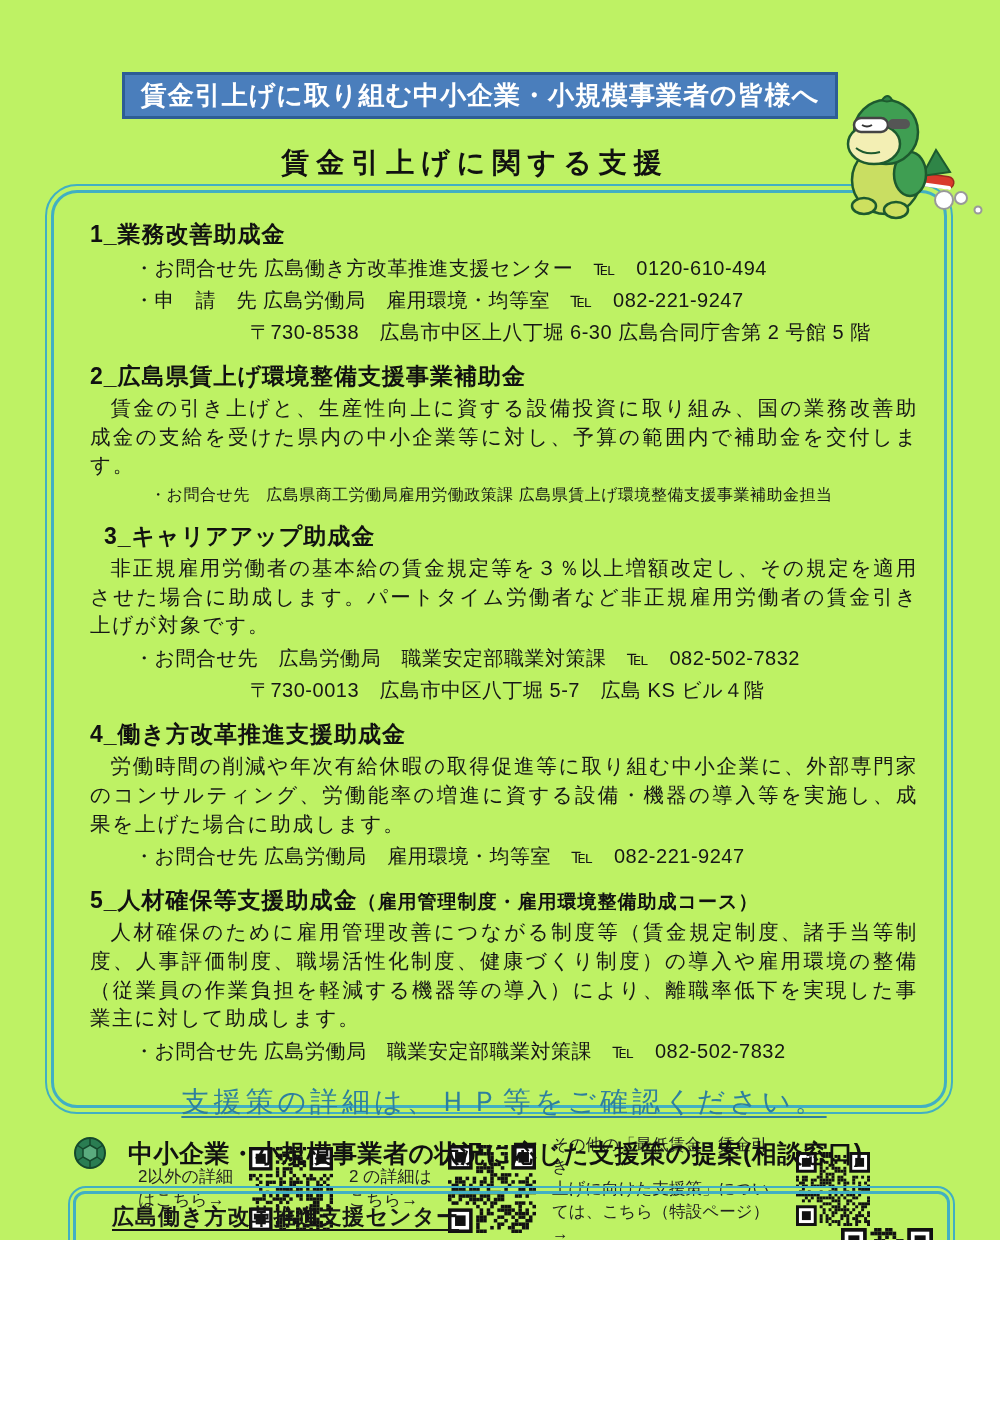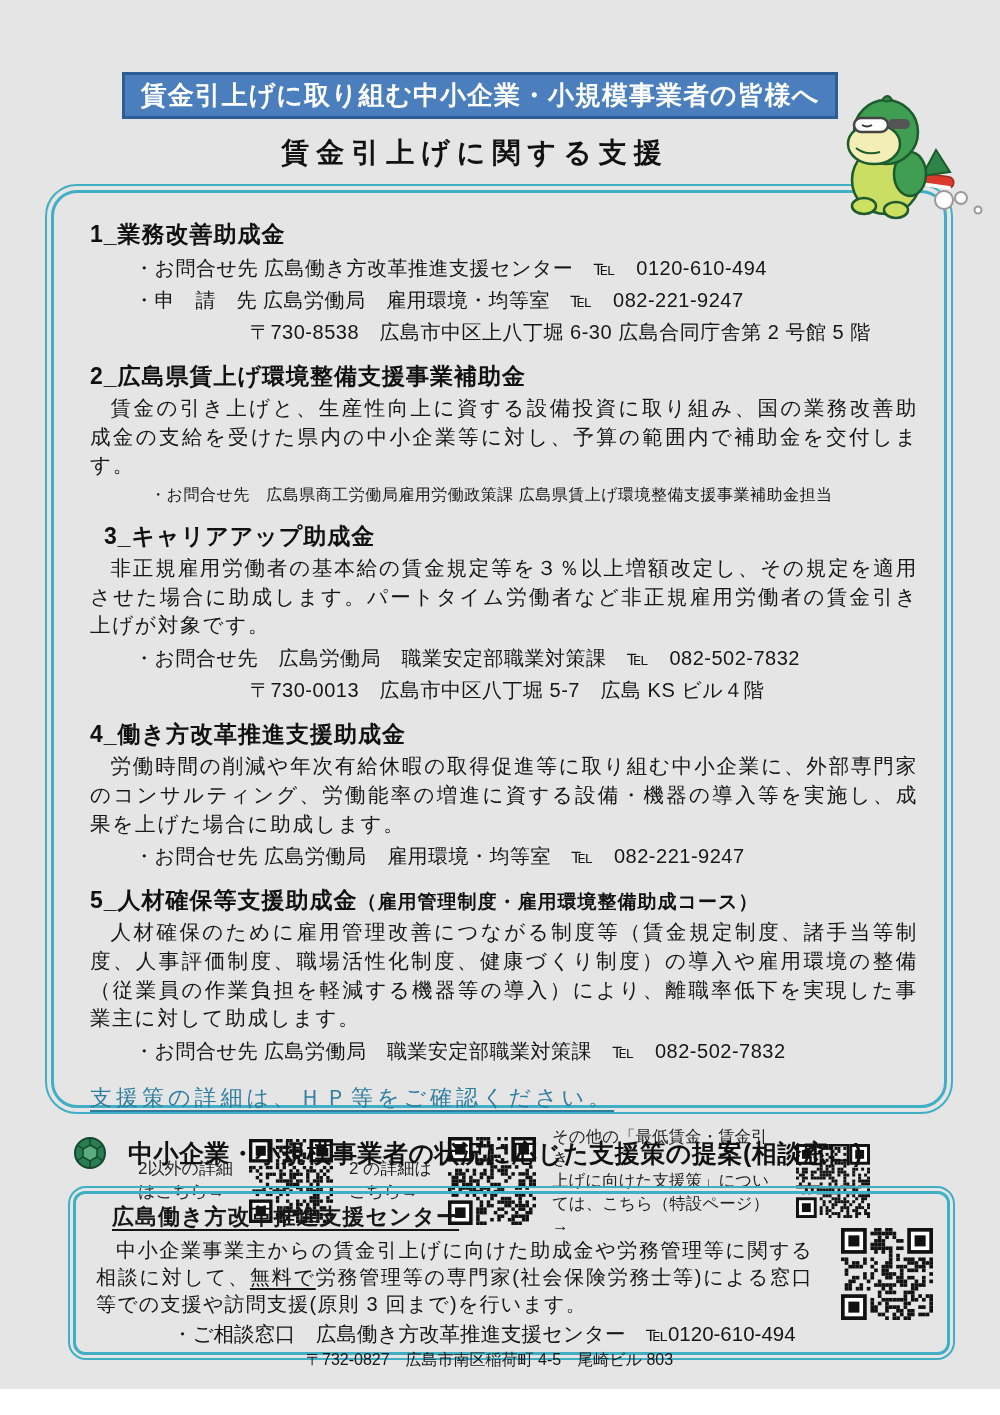--- a/index.html
+++ b/index.html
@@ -1,51 +1,51 @@
 <!DOCTYPE html>
 <html lang="ja"><head>
 <meta charset="utf-8">
 <style>
   html,body{margin:0;padding:0;background:#ffffff;}
   body{font-family:"Liberation Sans","DejaVu Sans",sans-serif;color:#161616;}
-  .page{position:relative;width:1000px;height:1389px;background:#e5e5e5;overflow:hidden;}
+  .page{position:relative;width:1000px;height:1240px;background:#bef264;overflow:hidden;}
 
   
   .banner{position:absolute;left:122px;top:72px;width:716px;height:47px;
     background:#4a7ebc;border:3px solid #2d5d95;box-sizing:border-box;
     color:#fff;font-size:26px;font-weight:bold;text-align:center;line-height:40px;letter-spacing:1px;}
 
   
   .mascot{position:absolute;left:834px;top:88px;width:156px;height:142px;z-index:6;}
 
   
-  .main-title{position:absolute;left:0;top:134px;width:950px;margin:0;text-align:center;
+  .main-title{position:absolute;left:0;top:144px;width:950px;margin:0;text-align:center;
     font-size:28px;font-weight:bold;letter-spacing:7px;color:#111;}
 
   
   .main-box{position:absolute;left:45px;top:184px;width:908px;height:930px;
     border:2px solid #41afc3;border-radius:32px;padding:4px;box-sizing:border-box;}
   .main-box-inner{width:100%;height:100%;border:3px solid #41afc3;border-radius:26px;
     box-sizing:border-box;padding:20px 26px 0 36px;}
 
   h2.sec-h{font-size:23px;font-weight:bold;margin:6px 0 2px 0;color:#111;letter-spacing:1px;}
   h2.sec-h .suffix{font-size:19px;}
   .sec-3 h2.sec-h{margin-left:14px;}
   p.body{font-size:20.5px;line-height:1.40;letter-spacing:1.8px;text-align:justify;
     text-indent:1em;margin:2px 0;color:#161616;}
   .contact{font-size:20px;margin:5px 0 0 44px;letter-spacing:0.5px;white-space:nowrap;}
   .contact.small{font-size:16px;margin-left:60px;}
   .addr{margin-left:160px;}
   .sec{margin-top:0px;}
   .sec + .sec{margin-top:15px;}
 
   
-  .hp-notice{margin:18px auto 12px;
+  .hp-notice{margin:18px auto 12px;text-align:center;
     font-family:"Liberation Serif","DejaVu Serif",serif;
-    font-size:22px;color:#2e7f9e;letter-spacing:4px;
+    font-size:28px;color:#2e7f9e;letter-spacing:4px;
     text-decoration:underline;text-underline-offset:5px;}
 
   
   .qr-row{display:flex;align-items:center;justify-content:center;gap:16px;margin-top:6px;}
   .qr-label{font-size:17px;white-space:pre-line;line-height:1.35;color:#222;}
   .qr-label.wide{font-size:16.5px;width:228px;}
   .qr svg{display:block;}
 
   
   .proposal-heading{position:absolute;left:72px;top:1135px;width:890px;display:flex;

